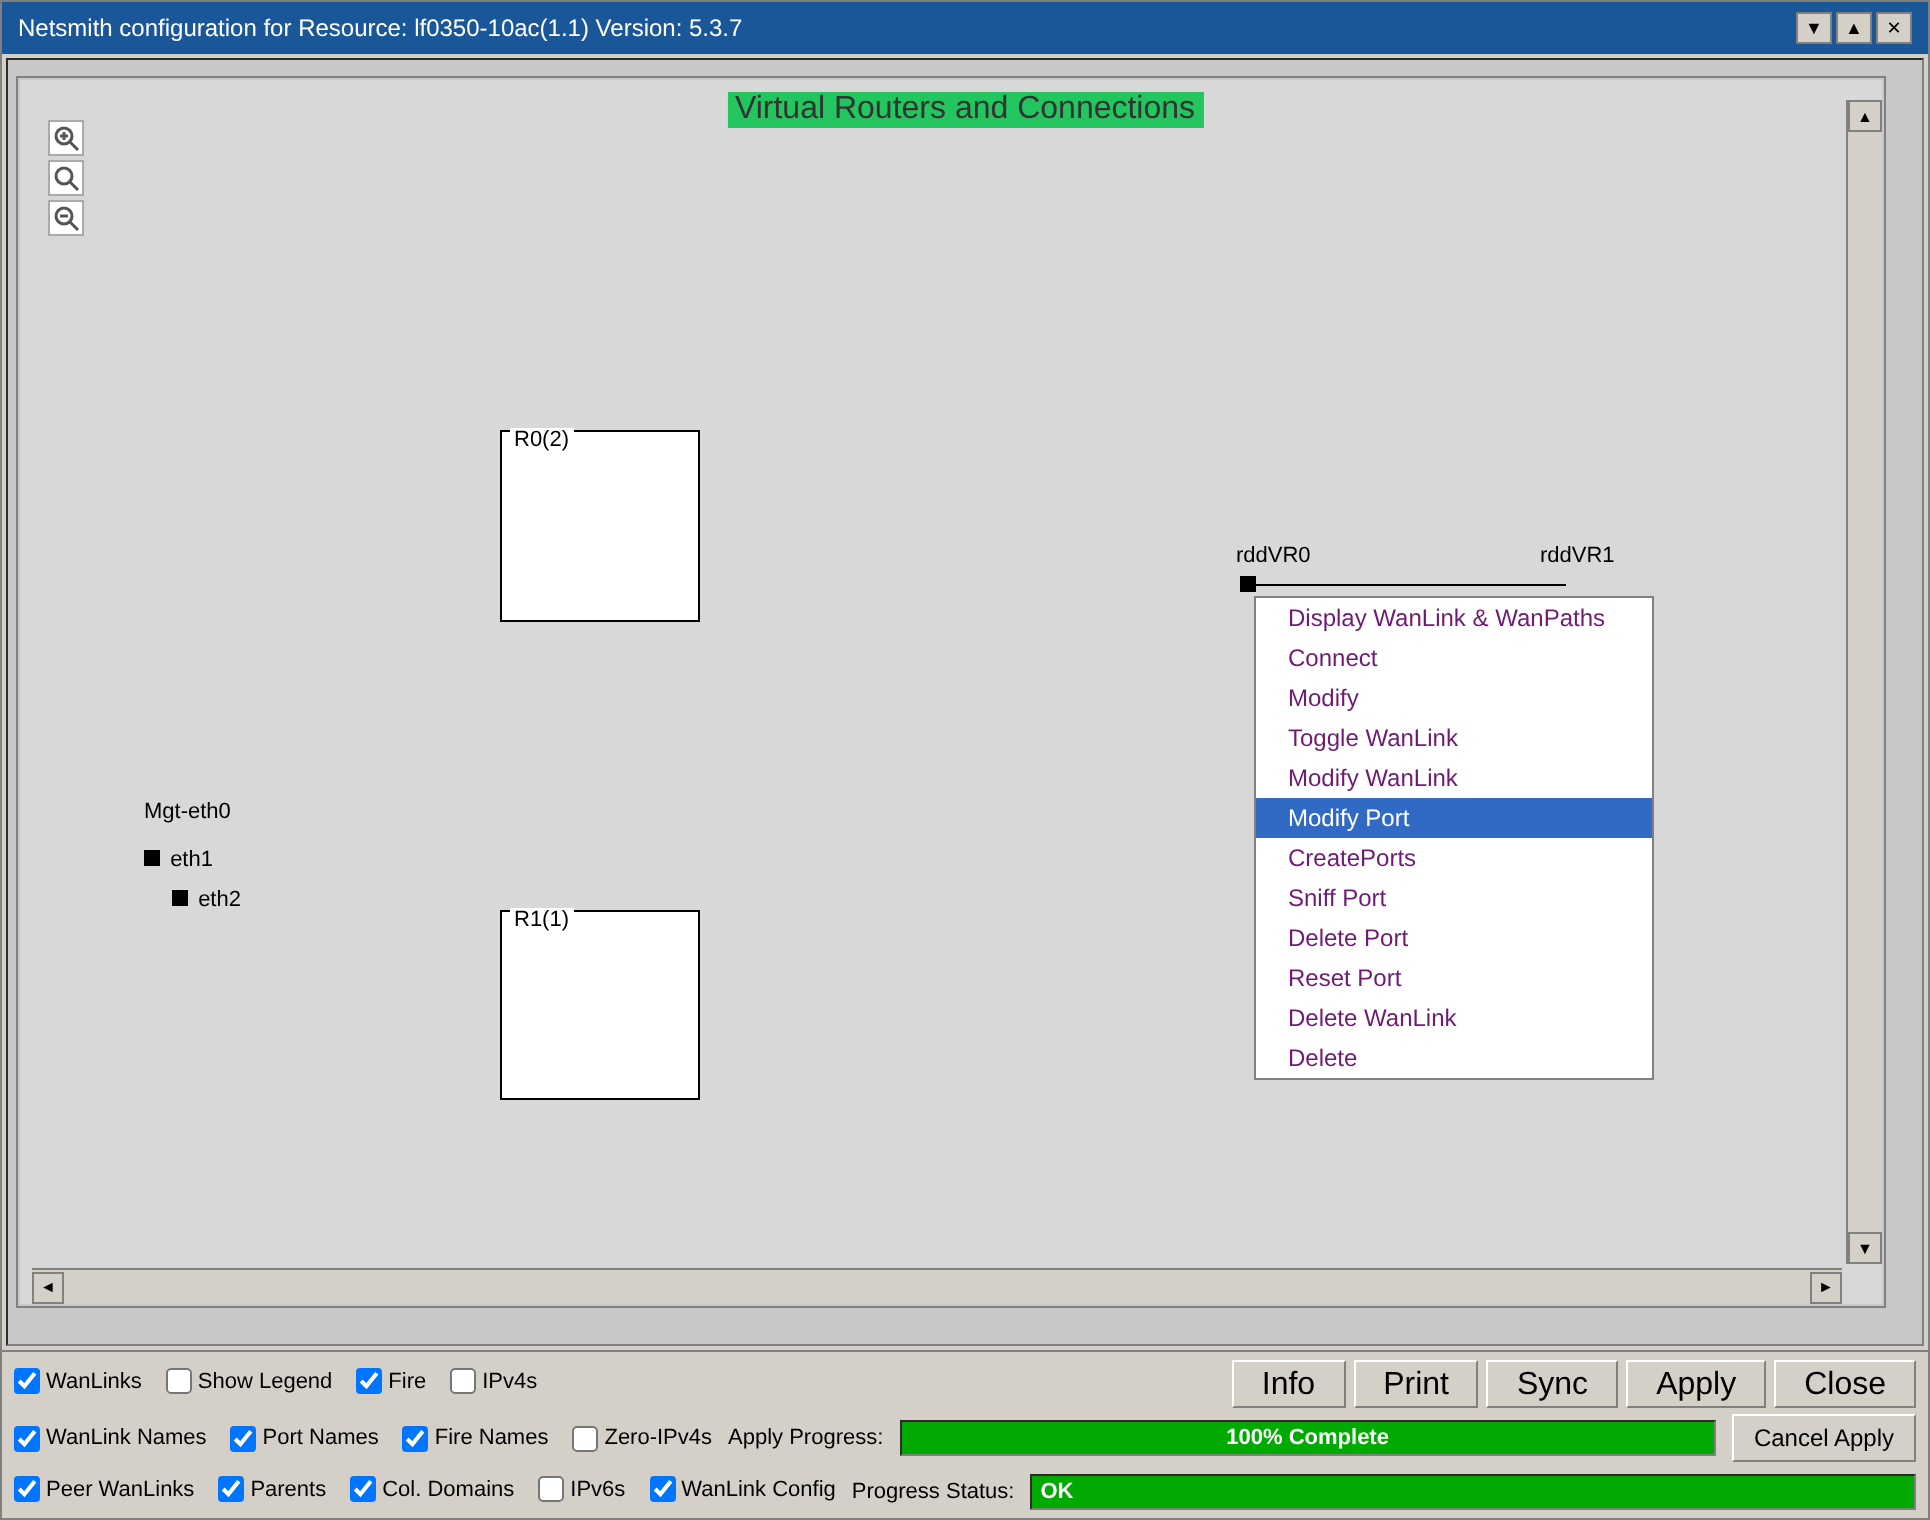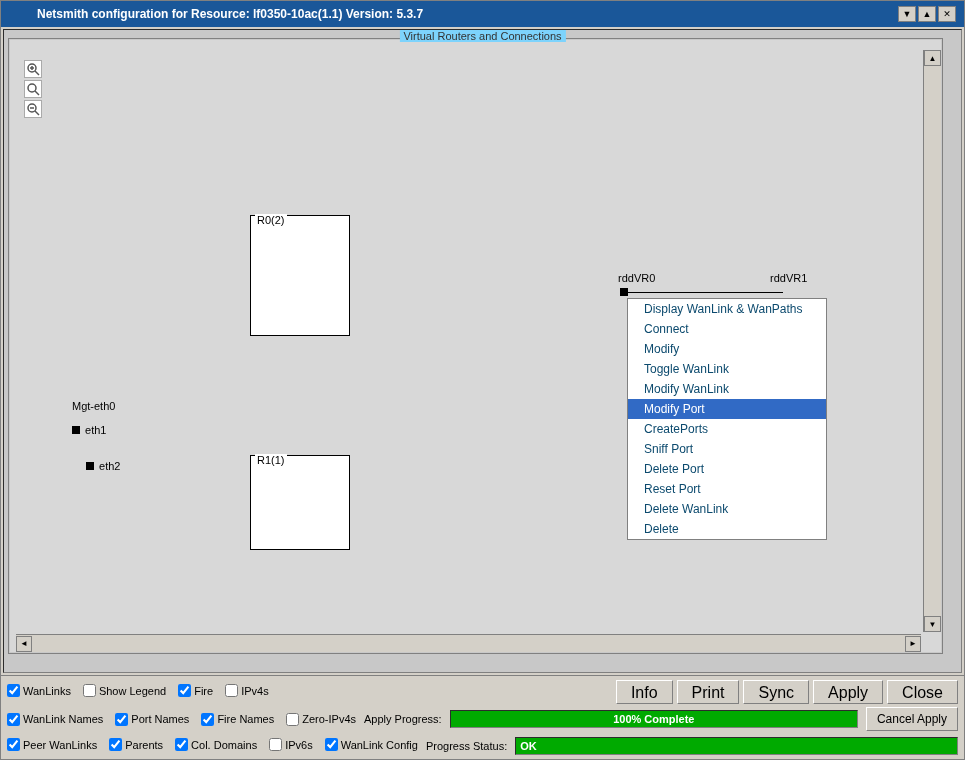--- a/index.html
+++ b/index.html
@@ -23,22 +23,21 @@
       background: linear-gradient(to bottom, #1a5799, #1a5799);
       color: white;
       padding: 4px 8px;
       display: flex;
       align-items: center;
       justify-content: space-between;
       height: 26px;
     }
     .title-bar-text {
       font-size: 12px;
-      font-weight: bold;
-      margin-left: 28px;
+      font-weight: normal;
     }
     .title-bar-buttons {
       display: flex;
       gap: 2px;
     }
     .title-btn {
       width: 18px;
       height: 16px;
       background: #d4d0c8;
       border: 1px solid #808080;
@@ -58,26 +57,26 @@
     .canvas-area {
       flex: 1;
       position: relative;
       background: #c8c8c8;
       border: 1px inset #808080;
       overflow: hidden;
       margin: 2px;
     }
     .canvas-frame-label {
       position: absolute;
-      top: 0;
+      top: 16px;
       left: 50%;
       transform: translateX(-50%);
-      font-size: 11px;
+      font-size: 16px;
       color: #333;
-      background: #7dd3fc;
+      background: #22c55e;
       padding: 0 4px;
       z-index: 1;
     }
     .canvas-border {
       position: absolute;
       top: 8px;
       left: 4px;
       right: 18px;
       bottom: 18px;
       border: 1px solid #808080;
@@ -141,21 +140,21 @@
       position: absolute;
       background: white;
       border: 1px solid #808080;
       z-index: 100;
       min-width: 200px;
     }
     .context-menu-item {
       padding: 3px 16px;
       cursor: pointer;
       font-size: 12px;
-      color: #0c4a6e;
+      color: #701a75;
       white-space: nowrap;
     }
     .context-menu-item:hover, .context-menu-item.active {
       background: #316ac5;
       color: white;
     }
     
     .vscrollbar {
       position: absolute;
       right: 0;
@@ -325,36 +324,36 @@
           </div>
           <div class="zoom-btn">
             <svg width="14" height="14" viewBox="0 0 14 14">
               <circle cx="6" cy="6" r="4" fill="none" stroke="#555" stroke-width="1.5"></circle>
               <line x1="9" y1="9" x2="13" y2="13" stroke="#555" stroke-width="1.5"></line>
               <line x1="4" y1="6" x2="8" y2="6" stroke="#555" stroke-width="1.5"></line>
             </svg>
           </div>
         </div>
 
-        <div class="router-box" style="left:240px; top:175px; width:100px; height:121px;">
+        <div class="router-box" style="left:240px; top:175px; width:100px; height:96px;">
           <span class="router-label">R0(2)</span>
         </div>
 
         <div class="router-box" style="left:240px; top:415px; width:100px; height:95px;">
           <span class="router-label">R1(1)</span>
         </div>
 
         <div class="iface-label" style="left:62px; top:360px;">
           <span>Mgt-eth0</span>
         </div>
         <div class="iface-label" style="left:62px; top:384px;">
           <span class="iface-dot"></span>
           <span style="margin-left:2px;">eth1</span>
         </div>
-        <div class="iface-label" style="left:76px; top:420px;">
+        <div class="iface-label" style="left:76px; top:404px;">
           <span class="iface-dot"></span>
           <span style="margin-left:2px;">eth2</span>
         </div>
 
         <div style="position:absolute; left:608px; top:232px; font-size:11px;text-align:center;">rddVR0</div>
         <div style="position:absolute; left:760px; top:232px; font-size:11px;">rddVR1</div>
         <div style="position:absolute; left:610px; top:248px; width:8px; height:8px; background:black;"></div>
 
         <div style="position:absolute; left:618px; top:252px; width:155px; height:1px; background:black;"></div>
 

